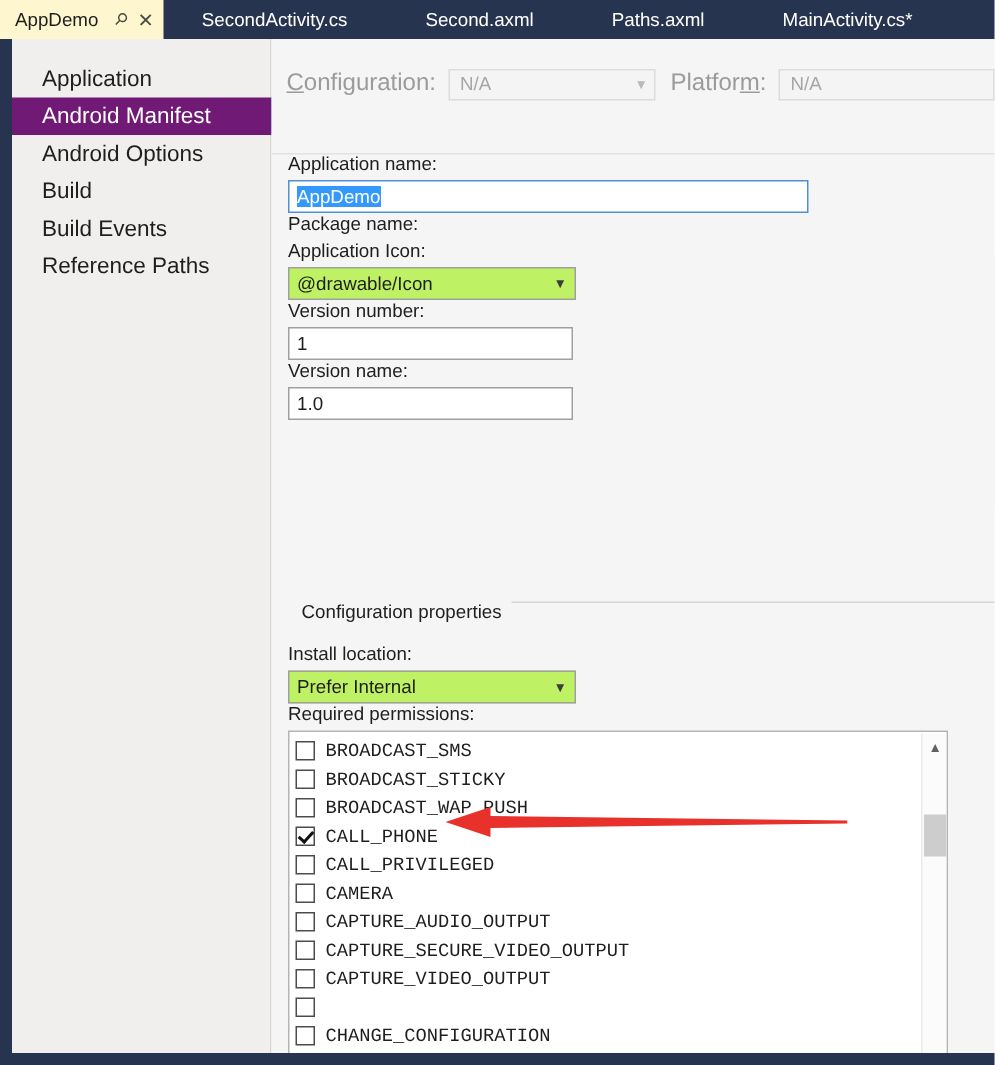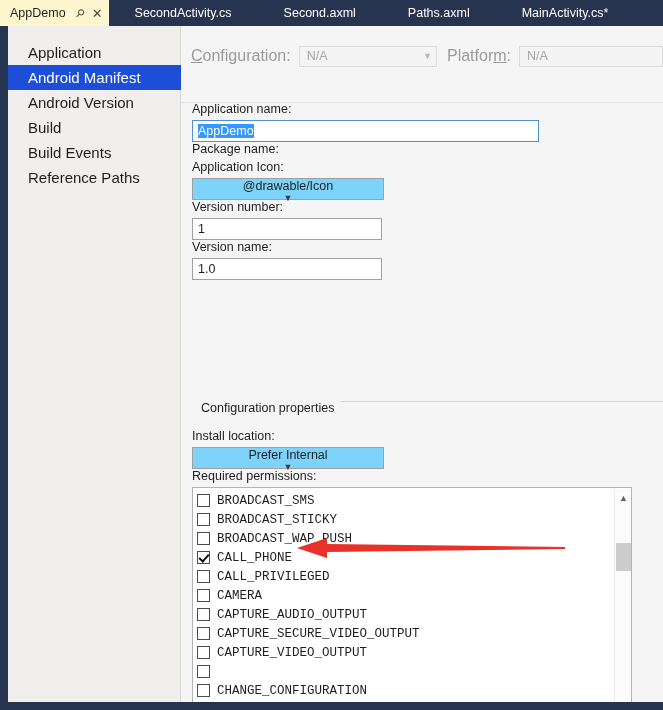--- a/index.html
+++ b/index.html
@@ -78,21 +78,21 @@
   .side-item {
     position: relative;
     height: 25px;
     line-height: 25px;
     padding-left: 20px;
     font-size: 15px;
     color: #1e1e1e;
     white-space: nowrap;
   }
   .side-item.selected {
-    background: #1d4ed8;
+    background: #701a75;
     color: #ffffff;
     margin-right: -1px;
   }
   .side-item.selected::after {
     content: "";
     position: absolute;
     right: -15px; top: 0;
     width: 0; height: 0;
     border-top: 12.5px solid transparent;
     border-bottom: 12.5px solid transparent;
@@ -176,30 +176,29 @@
     color: #1e1e1e;
     overflow: hidden;
     white-space: nowrap;
   }
   .textbox.focused { border: 1px solid #4f90d0; }
   .sel { background: #3399ff; color: #ffffff; }
   .textbox.narrow { width: 190px; }
 
   .combo {
     width: 192px; height: 22px;
-    background: #7dd3fc;
+    background: #bef264;
     border: 1px solid #a0a0a0;
     box-sizing: border-box;
     display: flex;
     align-items: center;
     justify-content: space-between;
     font-size: 12.5px;
     color: #1e1e1e;
     padding: 0 5px 0 5px;
-    flex-direction: column;
   }
   .combo .arrowdn { font-size: 9px; color: #3c3c3c; }
 
   
   .groupbox {
     position: absolute;
     left: 11px; top: 375px;
     width: 471px;
   }
   .gb-head {
@@ -327,21 +326,21 @@
 
 <div class="sidebar">
   <div style="height:14px"></div>
   <div class="side-item">
     <span>Application</span>
   </div>
   <div class="side-item selected">
     <span>Android Manifest</span>
   </div>
   <div class="side-item">
-    <span>Android Version</span>
+    <span>Android Options</span>
   </div>
   <div class="side-item">
     <span>Build</span>
   </div>
   <div class="side-item">
     <span>Build Events</span>
   </div>
   <div class="side-item">
     <span>Reference Paths</span>
   </div>

